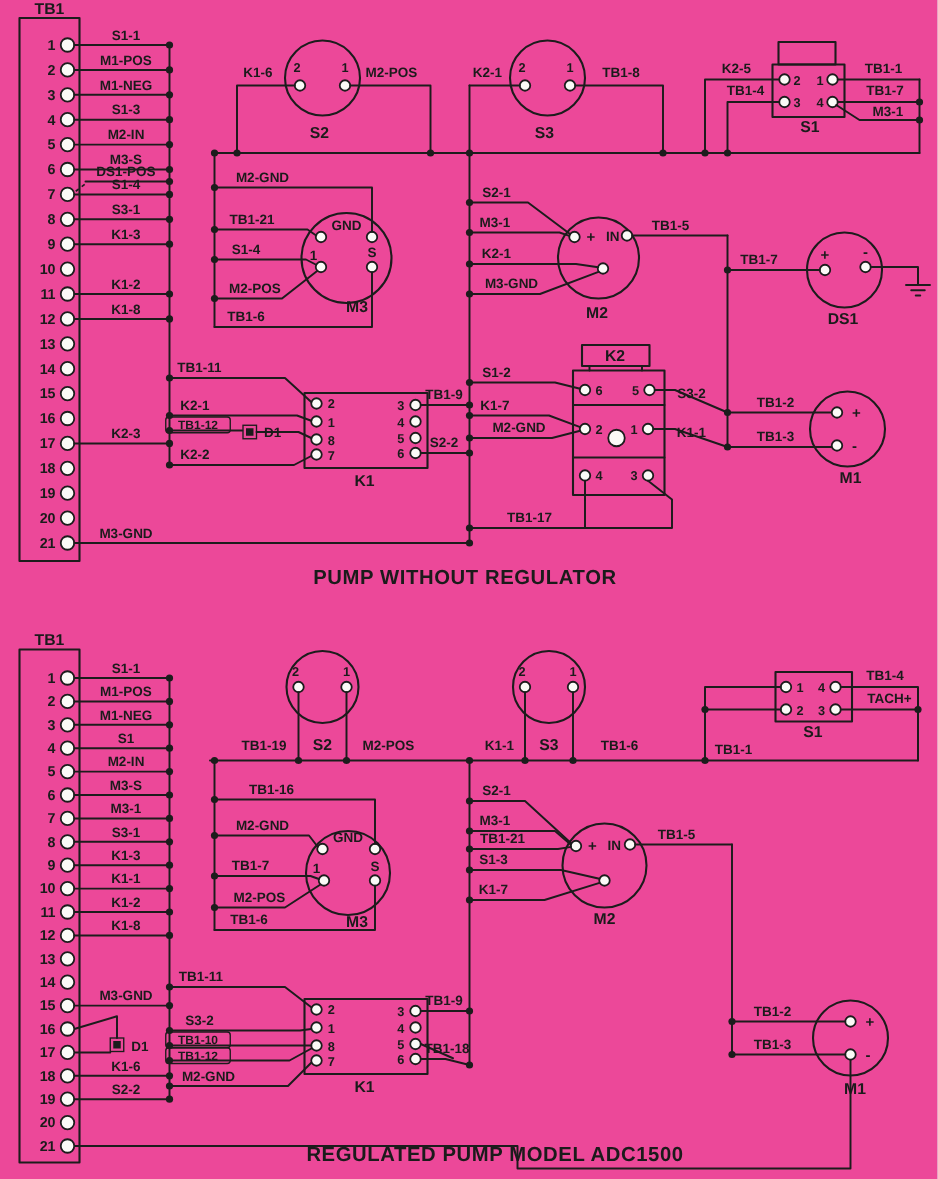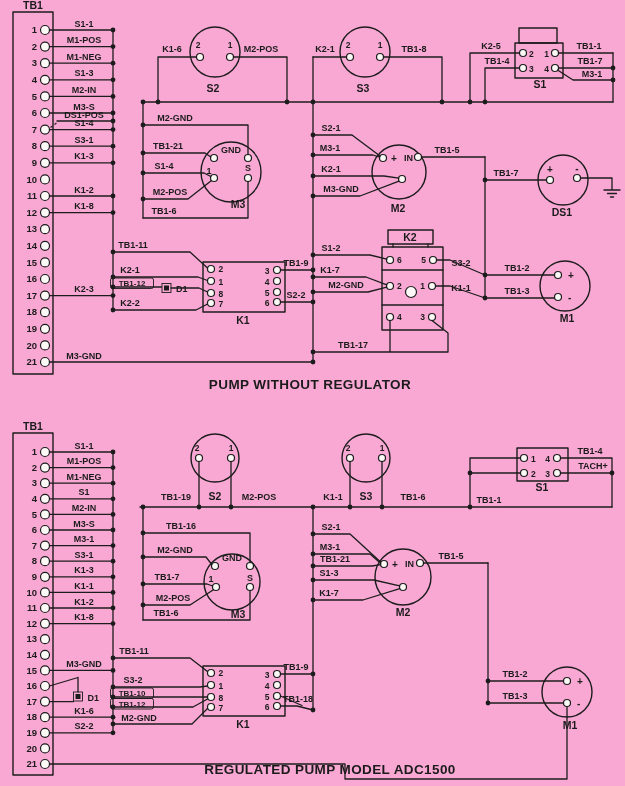--- a/index.html
+++ b/index.html
@@ -1,16 +1,16 @@
 <!DOCTYPE html>
 <html><head>
 <meta charset="utf-8">
 <style>
   html,body{margin:0;padding:0;background:#e8e8e8;}
-  .page{width:625px;height:786px;background:#f9a8d4;position:relative;margin:0 auto;
+  .page{width:625px;height:786px;background:#ec4899;position:relative;margin:0 auto;
         font-family:"Liberation Sans",sans-serif;overflow:hidden;}
   svg{display:block;}
   svg text{fill:#1b1b1b;font-family:"Liberation Sans",sans-serif;}
   .w{stroke:#1c1c1c;stroke-width:1.3;fill:none;stroke-linejoin:round;stroke-linecap:round;}
   .dash{stroke:#1c1c1c;stroke-width:1.1;fill:none;stroke-dasharray:2.5 2.5;}
   .box{fill:none;stroke:#1c1c1c;stroke-width:1.4;stroke-linejoin:round;}
   .lblbox{fill:none;stroke:#1c1c1c;stroke-width:0.9;}
   .pin{fill:#fbfaf7;stroke:#1c1c1c;stroke-width:1.2;}
   .dot{fill:#1c1c1c;stroke:none;}
   .net{font-size:9px;font-weight:700;}

